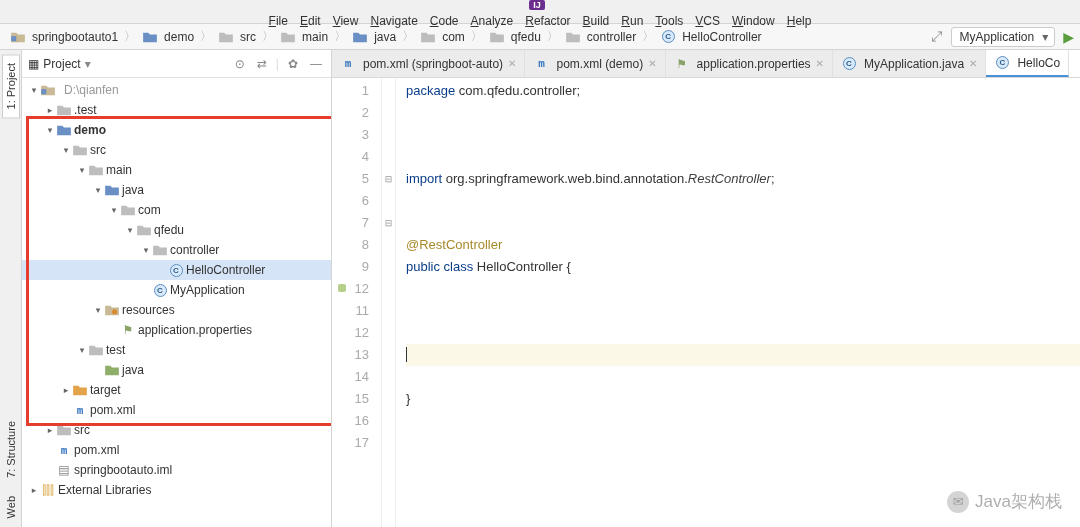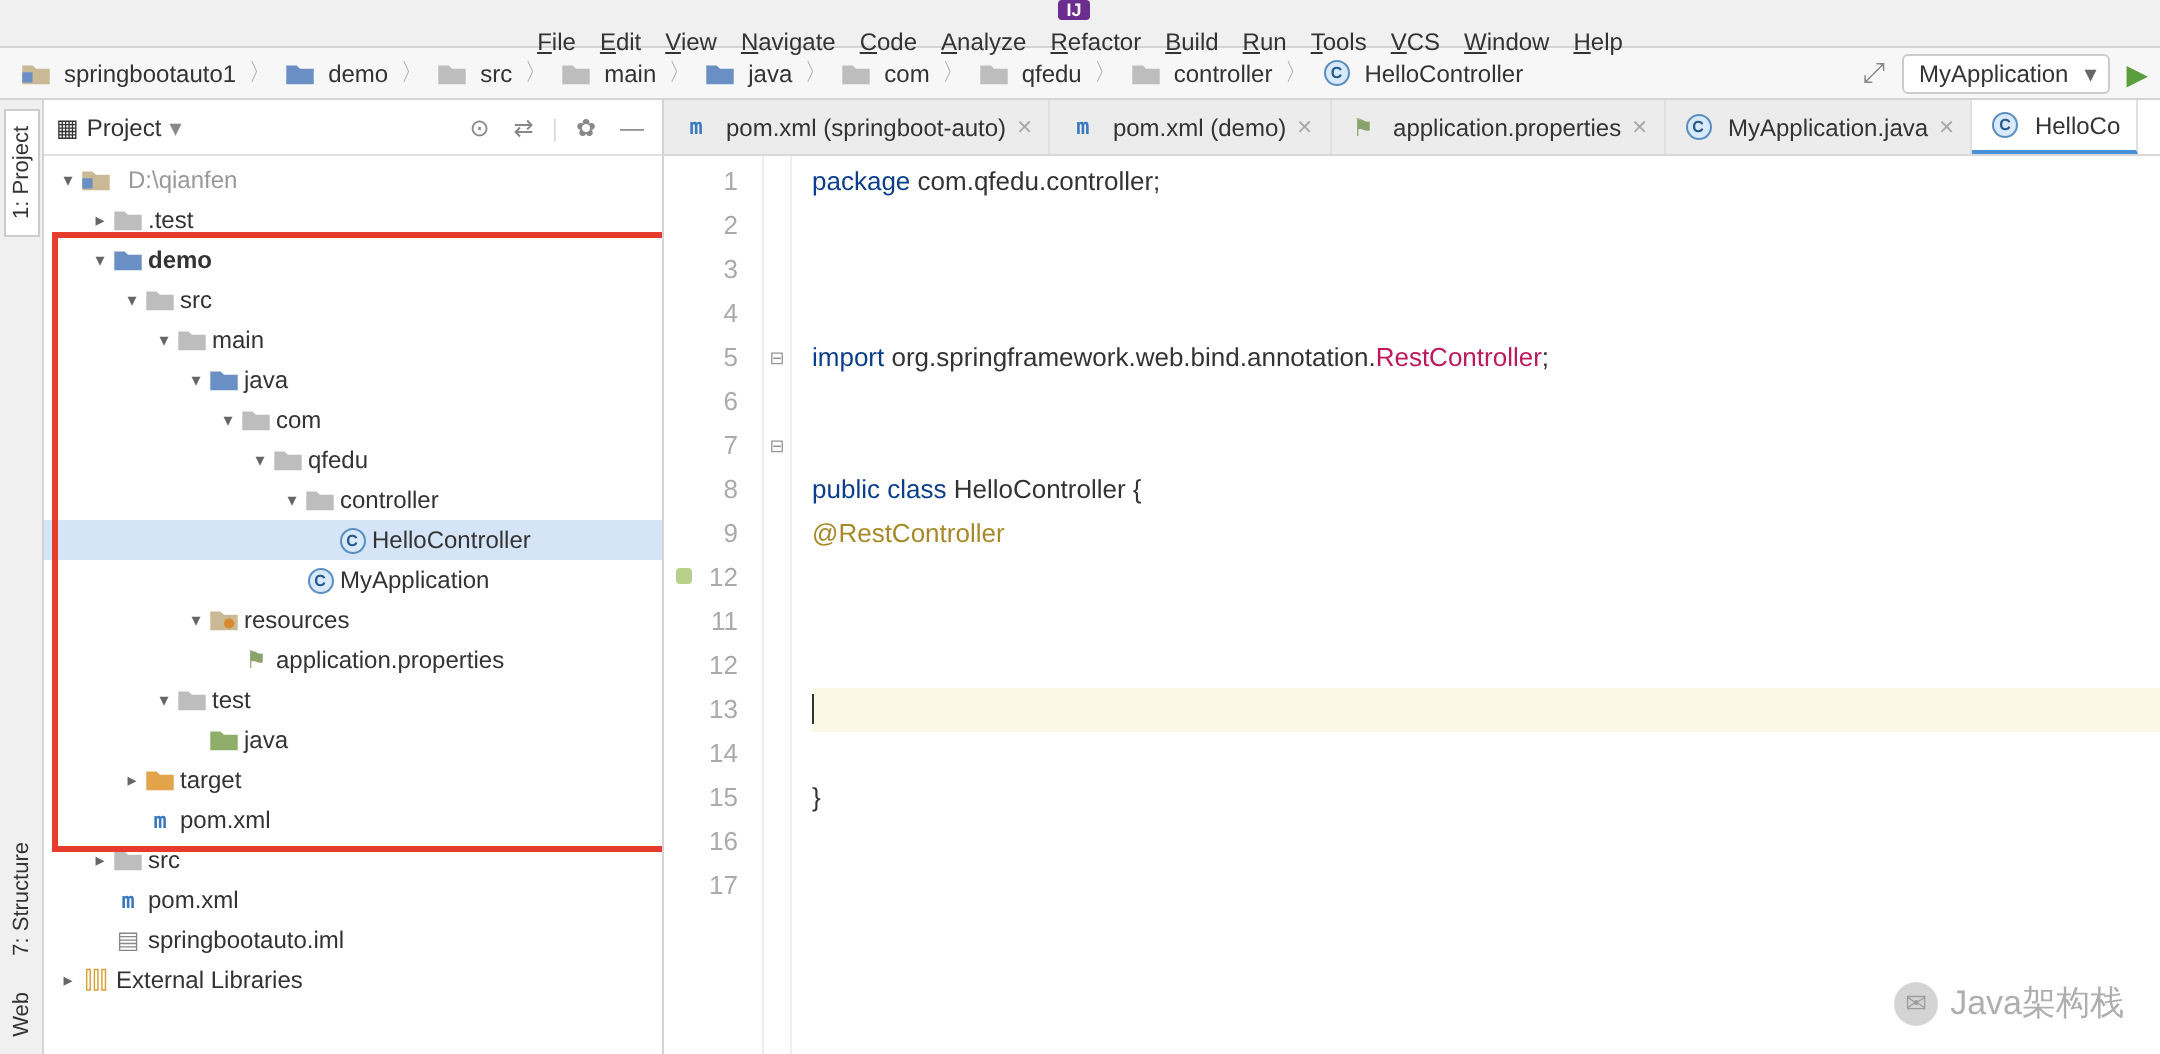--- a/index.html
+++ b/index.html
@@ -65,21 +65,21 @@
 .gutter .ln { height: 22px; padding-right: 12px; position: relative; }
 .gutter .mark::before { content: ""; position: absolute; left: 6px; top: 6px; width: 8px; height: 8px; background: #b6d08a; border-radius: 2px; }
 .fold-col { width: 14px; border-right: 1px solid #eee; padding-top: 2px; }
 .fold-col .fr { height: 22px; display:flex; align-items:center; justify-content:center; color:#999; font-size:9px; }
 .code { flex: 1; padding: 2px 0 0 10px; }
 .code .cl { height: 22px; white-space: pre; }
 .code .cl.cur { background: #fbf8e8; }
 .kw { color: #0a3e8a; font-weight: normal; }
 .ann { color: #a68a2a; }
 .gray { color: #b0b0b0; }
-.cls { color: #be185d; }
+.cls { color: #404040; font-style: italic; }
 .caret { border-left: 1px solid #333; }
 
 
 .watermark { position: absolute; right: 18px; bottom: 14px; color: rgba(120,120,120,0.6); font-size: 17px; display: flex; align-items: center; gap: 6px; pointer-events: none; }
 .watermark .wicon { width: 22px; height: 22px; border-radius: 50%; background: rgba(160,160,160,0.45); display: flex; align-items: center; justify-content: center; font-size: 13px; }
 
 svg.folder-svg { width: 14px; height: 12px; }
 </style>
 </head>
 <body>
@@ -458,22 +458,22 @@
           <div class="fr"></div>
         </div>
       <div class="code" id="code">
           <div class="cl"><span class="kw">package</span> com.qfedu.controller;</div>
           <div class="cl">&nbsp;</div>
           <div class="cl">&nbsp;</div>
           <div class="cl">&nbsp;</div>
           <div class="cl"><span class="kw">import</span> org.springframework.web.bind.annotation.<span class="cls">RestController</span>;</div>
           <div class="cl">&nbsp;</div>
           <div class="cl">&nbsp;</div>
+          <div class="cl"><span class="ann">@RestController</span></div>
           <div class="cl"><span class="kw">public</span> <span class="kw">class</span> HelloController {</div>
-          <div class="cl"><span class="ann">@RestController</span></div>
           <div class="cl">&nbsp;</div>
           <div class="cl">&nbsp;</div>
           <div class="cl">&nbsp;</div>
           <div class="cl cur"><span class="caret"></span></div>
           <div class="cl">&nbsp;</div>
           <div class="cl">}</div>
           <div class="cl">&nbsp;</div>
         </div>
     </div>
   </div>

